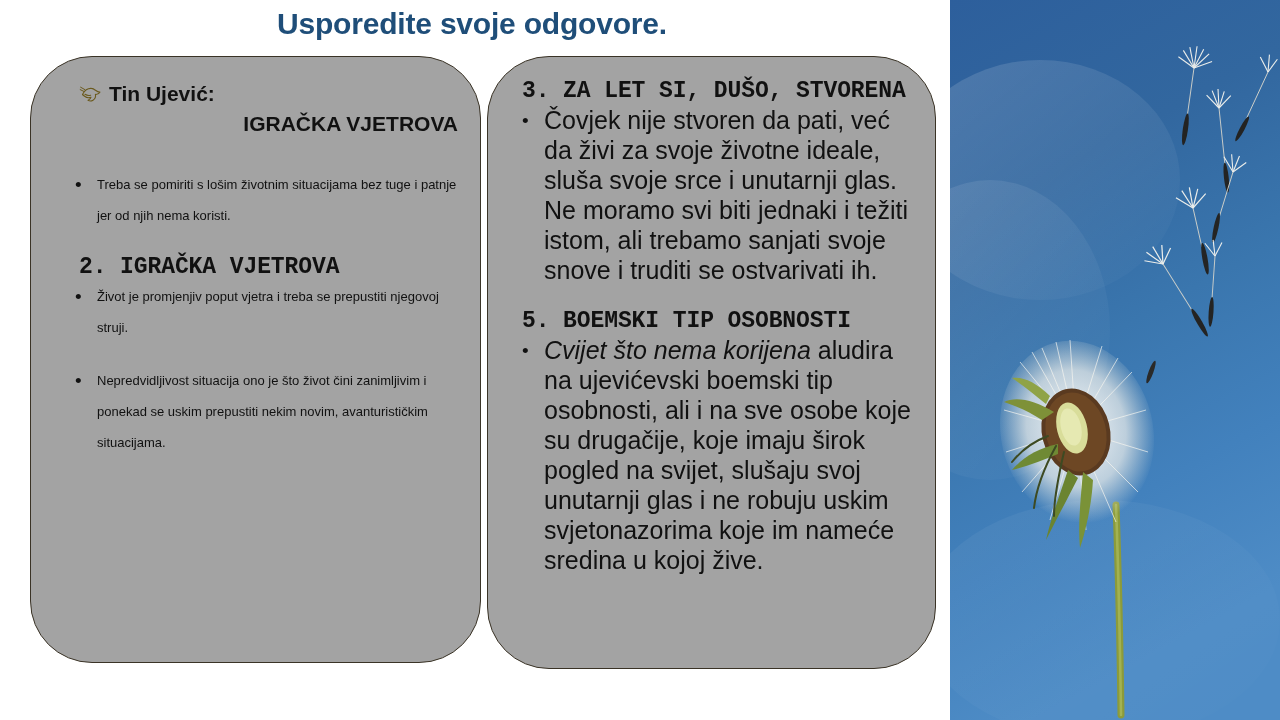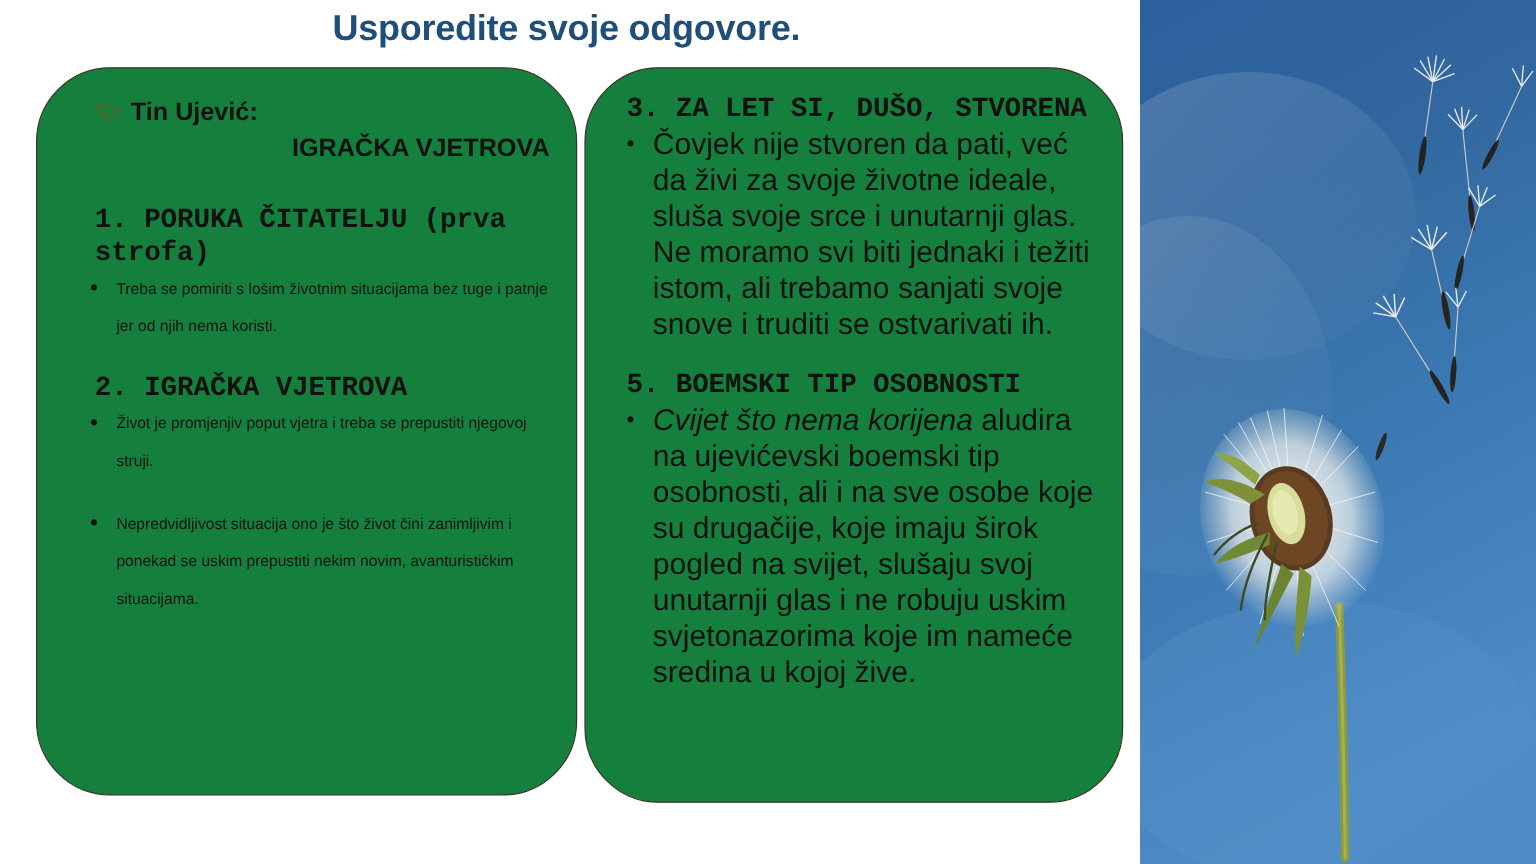--- a/index.html
+++ b/index.html
@@ -30,21 +30,21 @@
     font-weight: bold;
     color: #1f4e79;
     letter-spacing: -0.2px;
     line-height: 40px;
     white-space: nowrap;
   }
 
   
   .card {
     position: absolute;
-    background: #15803d;
+    background: #a3a3a3;
     border: 1.4px solid #3a3326;
     border-radius: 62px;
     padding: 14px 22px 14px 26px;
     overflow: hidden;
   }
 
   #card-left {
     left: 30px;
     top: 56px;
     width: 451px;
@@ -169,21 +169,20 @@
           <path d="M1.2 6.6 L5.2 8.6 M1.6 4.2 L5.8 6.6" fill="none" stroke="#6b5a1e" stroke-width="1" stroke-linecap="round"></path>
         </svg>
       </span>
       <span>Tin Ujević:</span>
     </div>
 
     <div class="poem-title">IGRAČKA VJETROVA</div>
 
     <div class="gap-lg"></div>
 
-    <div class="heading">1. PORUKA ČITATELJU (prva strofa)</div>
 
     <div class="bullet-row">
       <span class="bullet-dot">•</span>
       <span class="bullet-text">Treba se pomiriti s lošim životnim situacijama bez tuge i patnje jer od njih nema koristi.</span>
     </div>
 
     <div class="gap-md"></div>
 
     <div class="heading">2. IGRAČKA VJETROVA</div>
 

